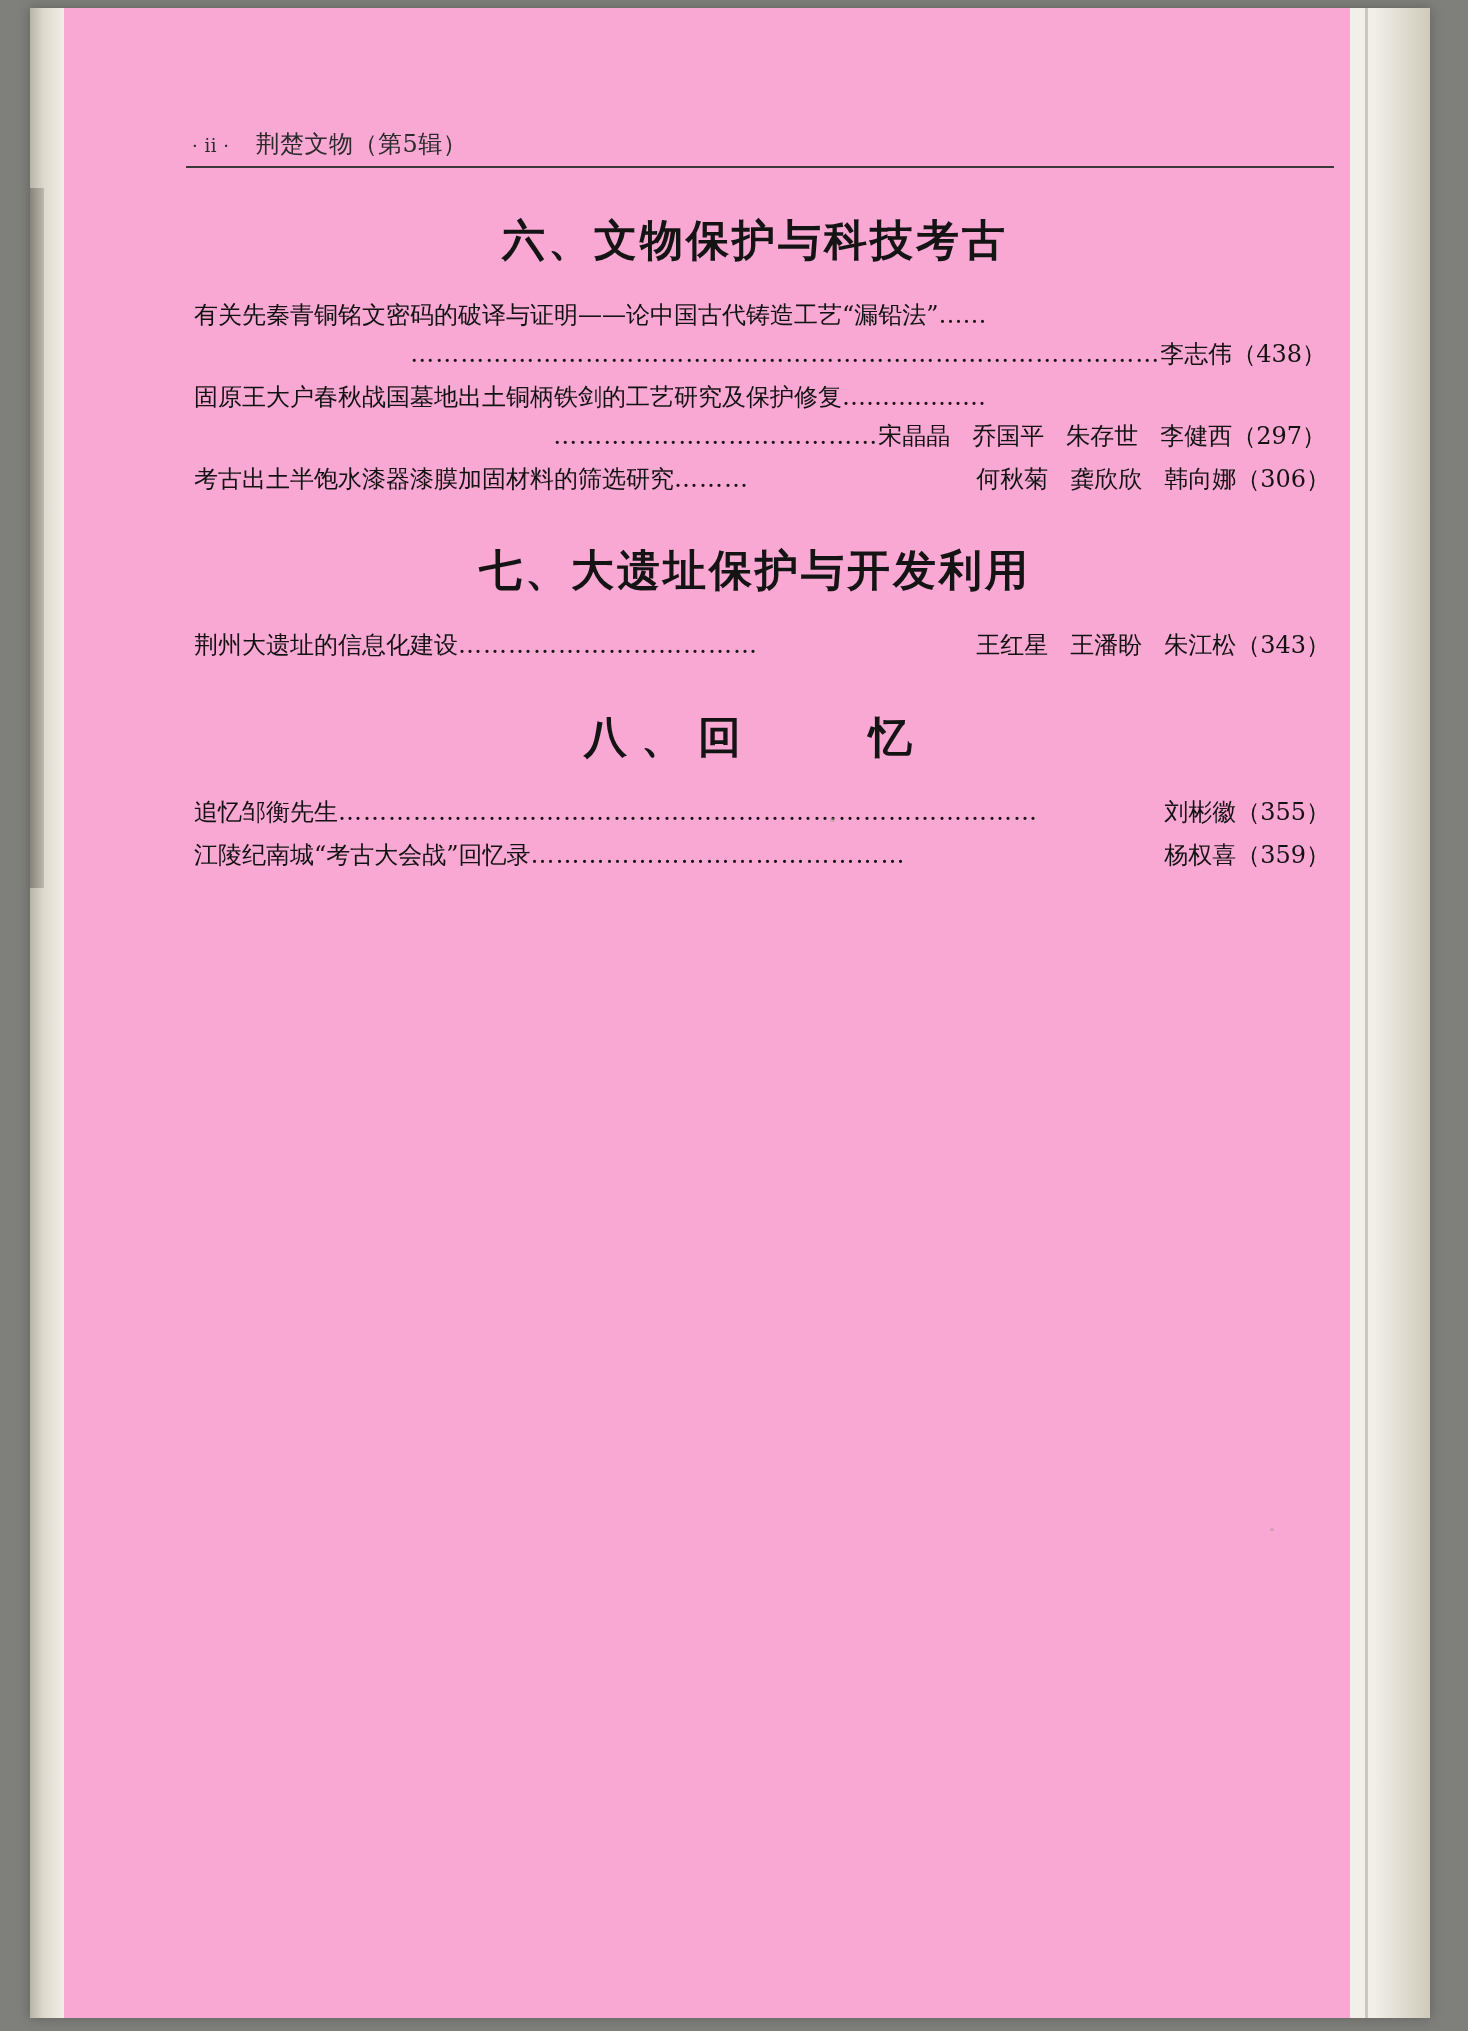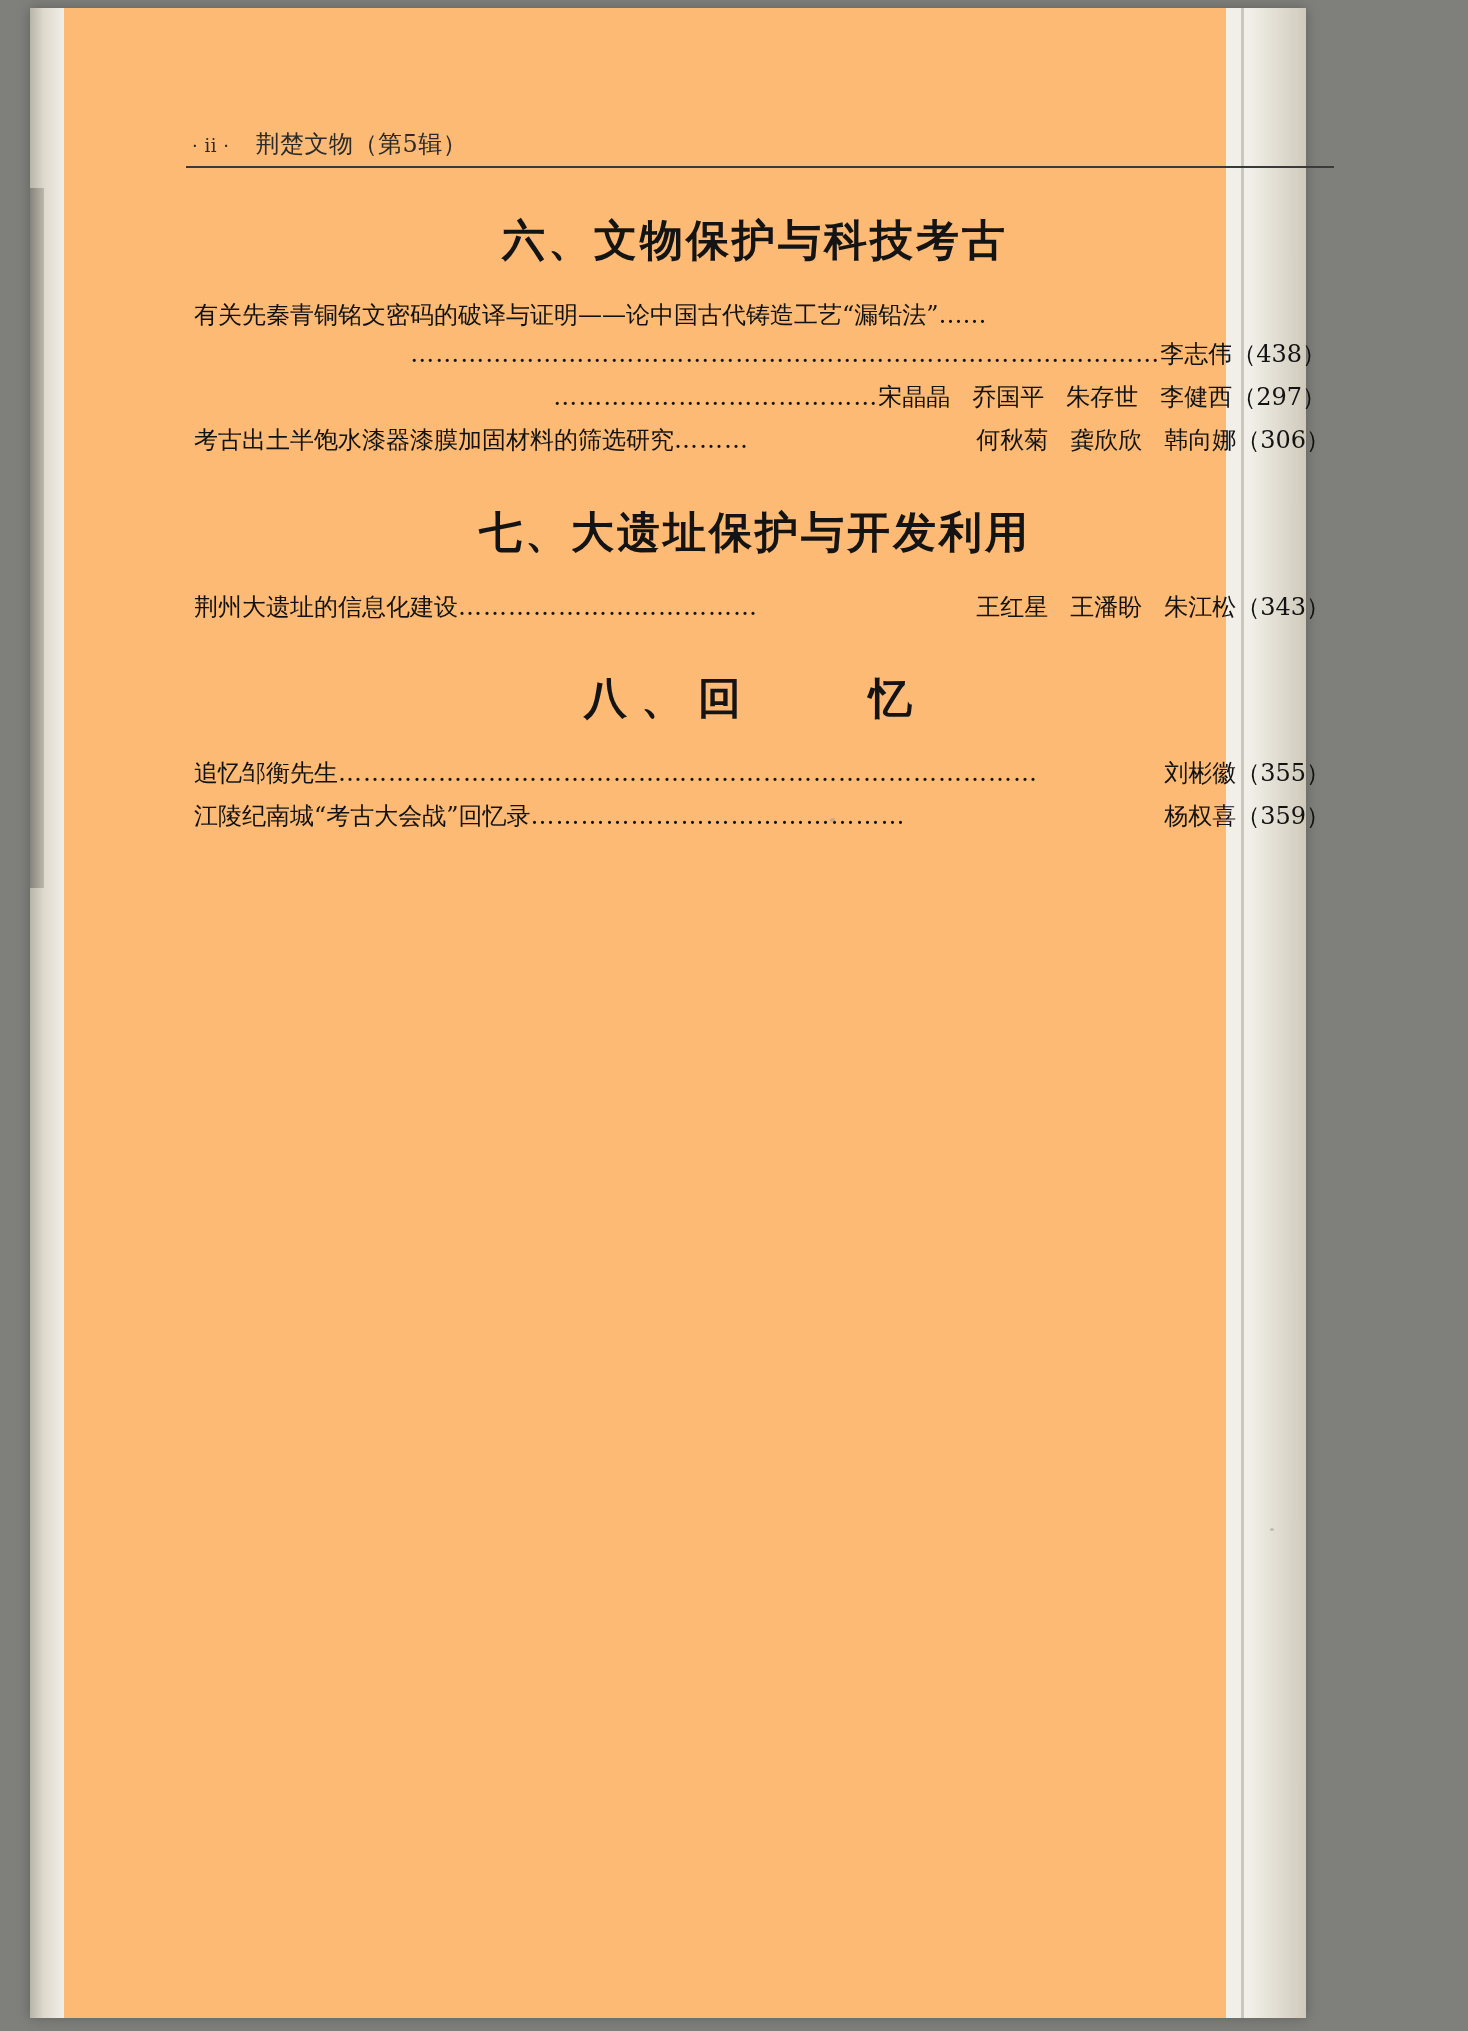--- a/index.html
+++ b/index.html
@@ -18,23 +18,23 @@
     position: absolute;
     left: 0; top: 0;
     width: 1468px;
     height: 2031px;
     background: #7f7f7b;
   }
   .page {
     position: absolute;
     left: 30px;
     top: 8px;
-    width: 1276px;
-    height: 2010px;
-    background: #fdba74;
+    width: 1400px;
+    height: 2010px;
+    background: #f9a8d4;
     box-shadow: 0 0 12px rgba(0,0,0,0.25);
   }
   
   .gutter {
     position: absolute;
     left: 0px;
     top: 0px;
     width: 34px;
     height: 2010px;
     background: linear-gradient(to right, #b9b4a8 0%, #ded9cd 40%, #f0eee7 100%);
@@ -181,20 +181,21 @@
       <div class="toc">
 
         <div class="entry">
           <span class="line">有关先秦青铜铭文密码的破译与证明——论中国古代铸造工艺“漏铅法”……</span>
           <span class="line second">
             <span class="leader">………………………………………………………………………………</span><span class="authors">李志伟</span><span class="page-no">（438）</span>
           </span>
         </div>
 
         <div class="entry">
+          <span class="line">固原王大户春秋战国墓地出土铜柄铁剑的工艺研究及保护修复………………</span>
           <span class="line second">
             <span class="leader">…………………………………</span><span class="authors">宋晶晶</span><span class="author-gap"></span><span class="authors">乔国平</span><span class="author-gap"></span><span class="authors">朱存世</span><span class="author-gap"></span><span class="authors">李健西</span><span class="page-no">（297）</span>
           </span>
         </div>
 
         <div class="entry single">
           <span class="title">考古出土半饱水漆器漆膜加固材料的筛选研究</span>
           <span class="leader">………</span>
           <span class="tail nowrap">
             <span class="authors">何秋菊</span><span class="author-gap"></span><span class="authors">龚欣欣</span><span class="author-gap"></span><span class="authors">韩向娜</span><span class="page-no">（306）</span>

